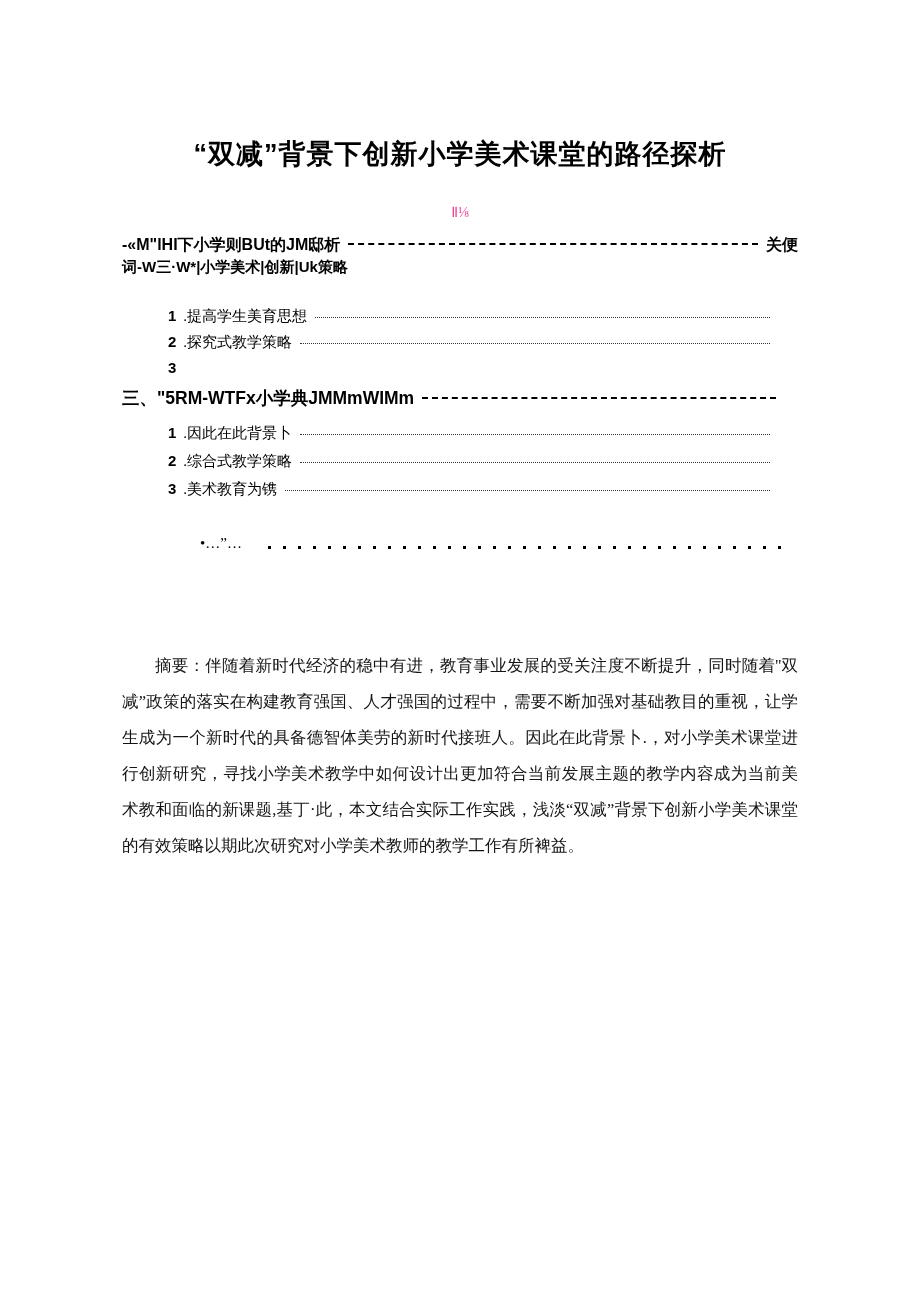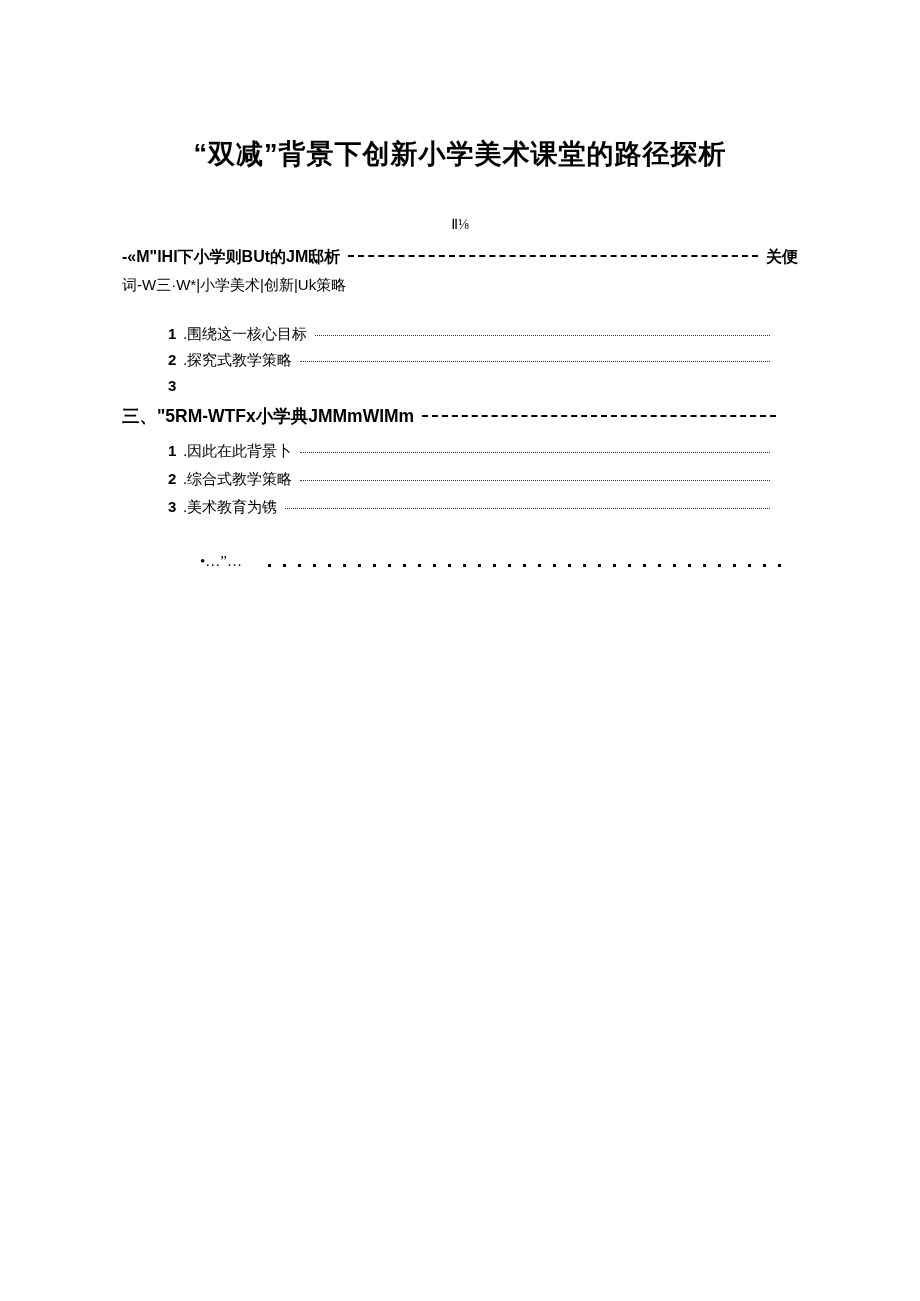--- a/index.html
+++ b/index.html
@@ -15,40 +15,40 @@
   .doc-title {
     text-align: center;
     font-family: "Liberation Sans", "DejaVu Sans", sans-serif;
     font-weight: 700;
     font-size: 27px;
     letter-spacing: 1px;
     color: #000;
   }
 
   .page-mark {
-    margin-top: 44px;
+    margin-top: 32px;
     text-align: center;
     font-size: 14px;
-    color: #000000;
+    color: #ec4899;
   }
 
   .toc { margin-top: 14px; }
 
   .toc-row1 {
     display: flex;
     align-items: baseline;
     font-family: "Liberation Sans", "DejaVu Sans", sans-serif;
     font-weight: 700;
     font-size: 16px;
     color: #000;
   }
   .toc-row2 {
-    margin-top: 8px;
-    font-family: "Liberation Sans", "DejaVu Sans", sans-serif;
-    font-weight: 400;
+    margin-top: 2px;
+    font-family: "Liberation Sans", "DejaVu Sans", sans-serif;
+    font-weight: 700;
     font-size: 15px;
     color: #000;
   }
 
   .dash-leader {
     flex: 1;
     height: 0;
     border-bottom: 2px dashed #000;
     transform: translateY(-5px);
     margin: 0 8px;
@@ -141,21 +141,21 @@
       <span>-«M"lHI下小学则BUt的JM邸析</span>
       <span class="dash-leader"></span>
       <span>关便</span>
     </div>
 
     <div class="toc-row2">词-W三·W*|小学美术|创新|Uk策略</div>
 
     <div class="toc-group toc-group1">
       <div class="toc-item">
         <span class="toc-num">1</span>
-        <span class="toc-label">.围绕这一核心目标</span>
+        <span class="toc-label">.提高学生美育思想</span>
         <span class="dot-leader"></span>
       </div>
       <div class="toc-item">
         <span class="toc-num">2</span>
         <span class="toc-label">.探究式教学策略</span>
         <span class="dot-leader"></span>
       </div>
       <div class="toc-item">
         <span class="toc-num">3</span>
         <span class="toc-label"></span>
@@ -186,15 +186,16 @@
     </div>
 
     <div class="toc-tail">
       <span>•…”…</span>
       <span class="spaced-dots"></span>
     </div>
 
   </div>
 
   <div class="body-text">
+    <p class="para">摘要：伴随着新时代经济的稳中有进，教育事业发展的受关注度不断提升，同时随着''双减”政策的落实在构建教育强国、人才强国的过程中，需要不断加强对基础教目的重视，让学生成为一个新时代的具备德智体美劳的新时代接班人。因此在此背景卜.，对小学美术课堂进行创新研究，寻找小学美术教学中如何设计出更加符合当前发展主题的教学内容成为当前美术教和面临的新课题,基丁·此，本文结合实际工作实践，浅淡“双减”背景下创新小学美术课堂的有效策略以期此次研究对小学美术教师的教学工作有所裨益。</p>
   </div>
 
 </div>
 
 </body></html>

